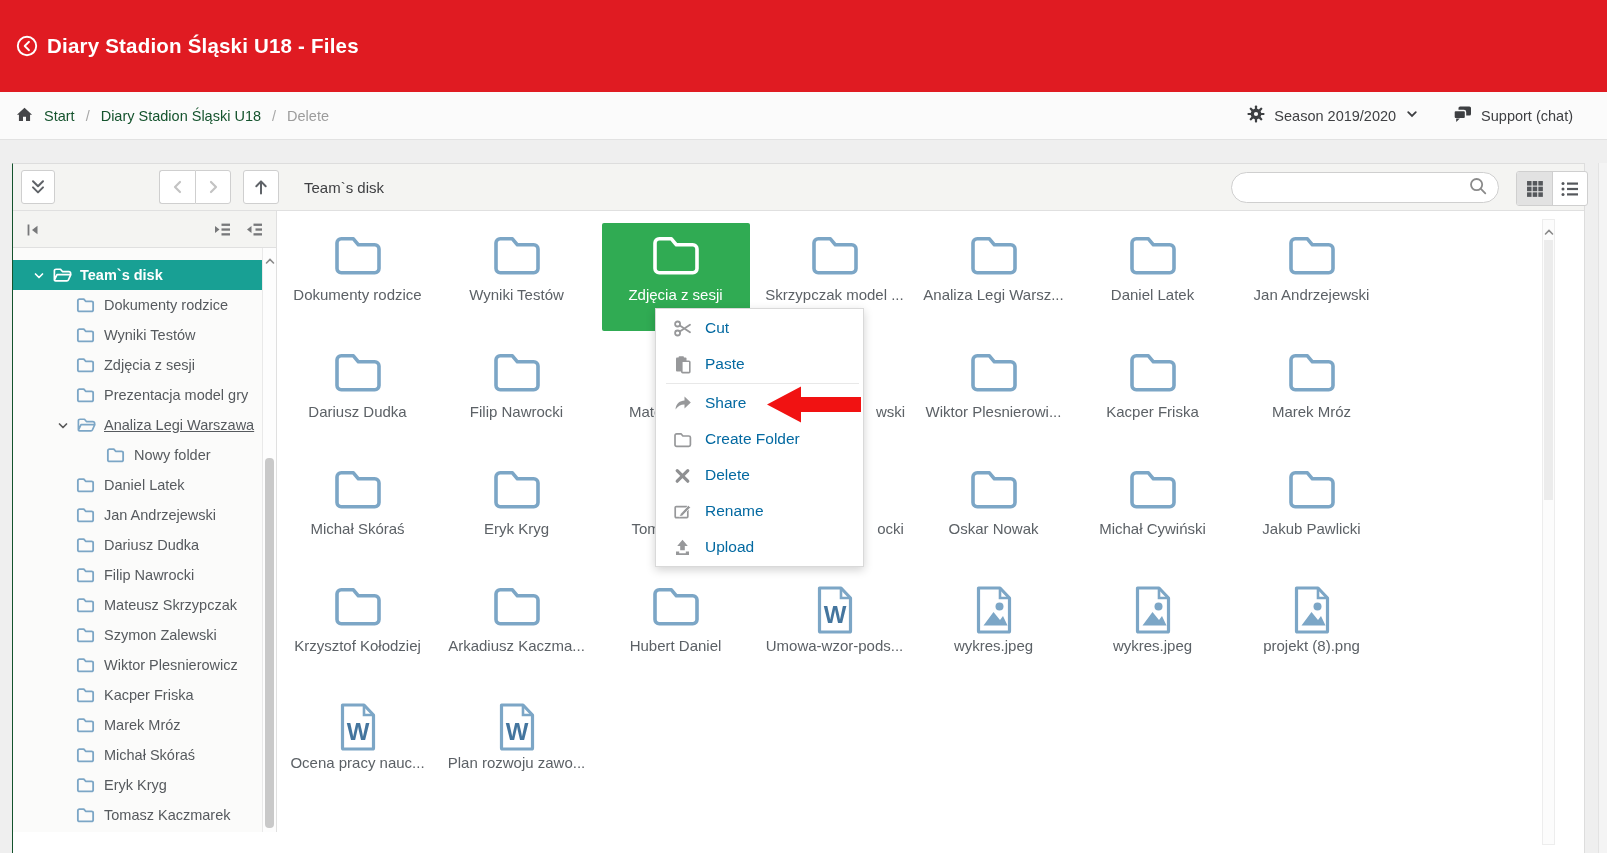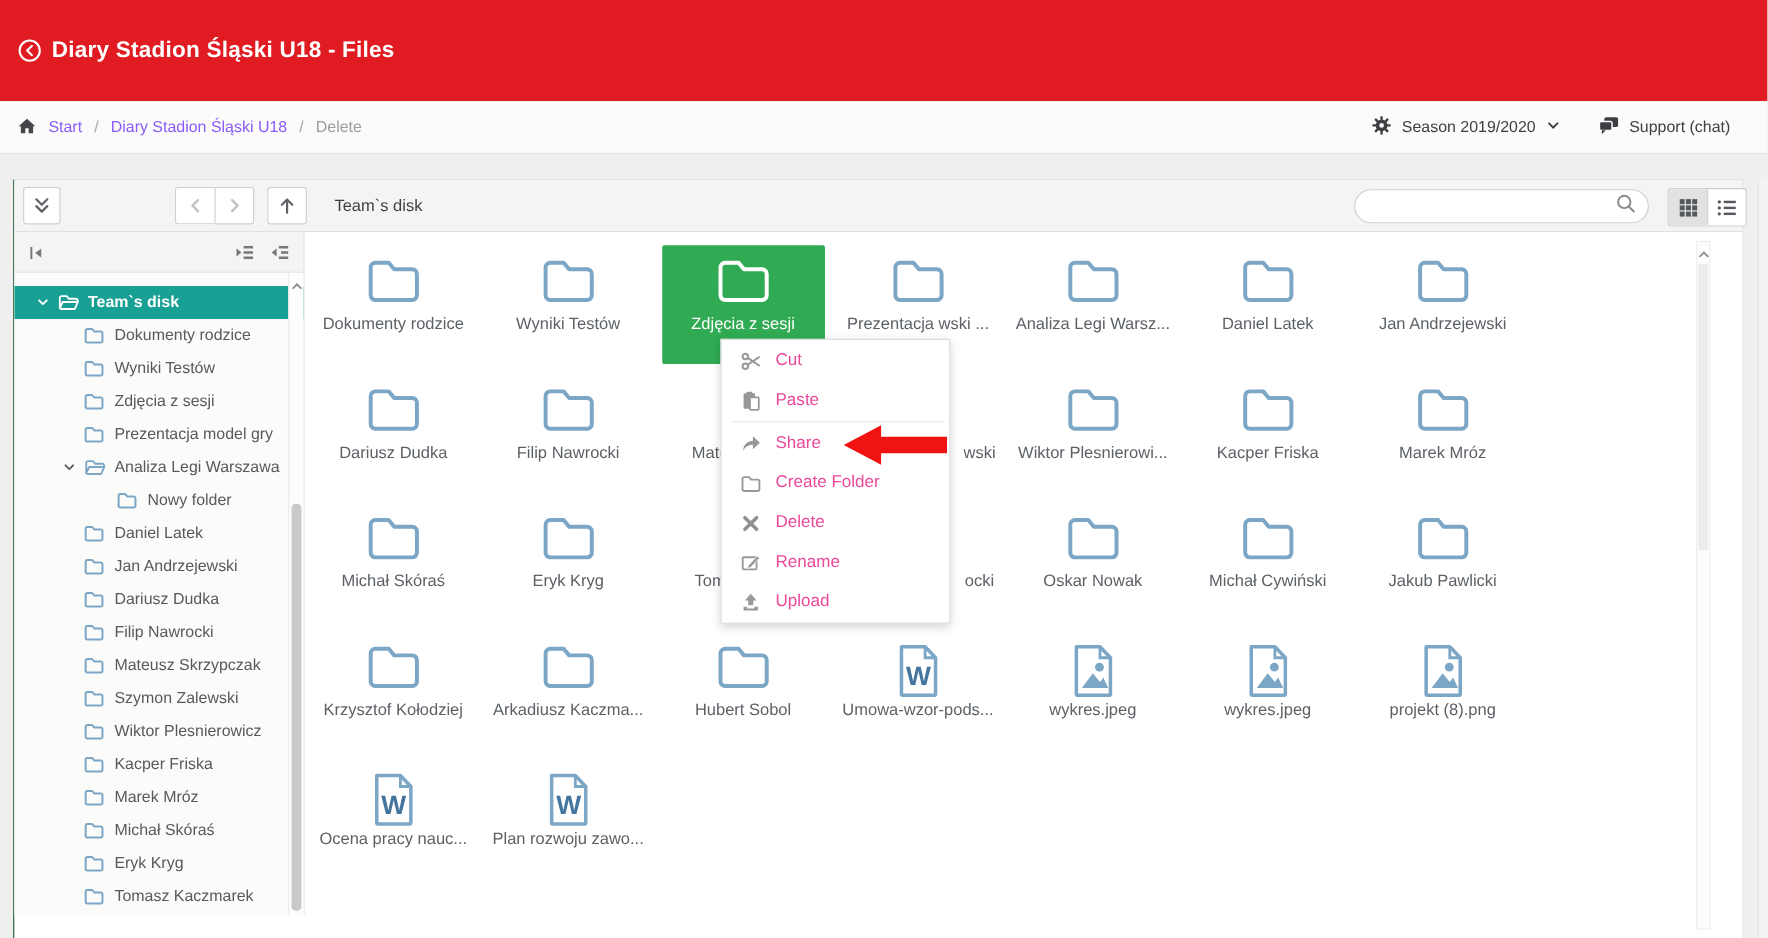--- a/index.html
+++ b/index.html
@@ -11,21 +11,21 @@
   .app-header{position:absolute;left:0;top:0;width:1607px;height:92px;background:#e01b22;
               display:flex;align-items:center;padding-left:16px;}
   .back-icon{width:22px;height:22px;margin-right:9px;display:flex;align-items:center;}
   .app-title{color:#fff;font-size:20.5px;font-weight:bold;letter-spacing:.2px;}
 
   
   .crumb-bar{position:absolute;left:0;top:92px;width:1607px;height:48px;background:#fbfbfb;
              border-bottom:1px solid #e2e2e2;display:flex;align-items:center;
              justify-content:space-between;padding:0 34px 0 16px;font-size:14.5px;}
   .crumb-left{display:flex;align-items:center;gap:11px;}
-  .crumb-item{color:#8b5cf6;}
+  .crumb-item{color:#14532d;}
   .crumb-sep{color:#a8a8a8;}
   .crumb-current{color:#9c9c9c;}
   .crumb-right{display:flex;align-items:flex-start;gap:8px;}
   .season{display:flex;align-items:center;gap:9px;margin-right:26px;cursor:pointer;}
   .support{display:flex;align-items:center;gap:9px;cursor:pointer;}
 
   
   .widget{position:absolute;left:12px;top:163px;width:1573px;height:690px;background:#fff;
           border-top:1px solid #ddd;border-left:1px solid #14532d;border-right:1px solid #ddd;}
 
@@ -61,21 +61,21 @@
   .sh-icon1{position:absolute;right:44px;top:9px;cursor:pointer;}
   .sh-icon2{position:absolute;right:12px;top:9px;cursor:pointer;}
   .tree{position:absolute;left:0;top:37px;right:0;bottom:0;background:#fbfbfa;
         border-right:1px solid #e0e0e0;padding-top:12px;overflow:hidden;}
   .tree-row{height:30px;display:flex;align-items:center;font-size:14.5px;color:#565a5e;
             cursor:pointer;white-space:nowrap;}
   .tree-row .chev{width:12px;height:12px;margin-right:7px;flex:0 0 auto;color:#5a5a5a;}
   .tree-row .f-ic{width:19px;height:16px;margin-right:9px;flex:0 0 auto;}
   .tree-row.lvl0{padding-left:20px;}
   .tree-row.lvl1{padding-left:63px;}
-  .tree-row.lvl1.has-chev{padding-left:44px;}
+  .tree-row.lvl1.has-chev{padding-left:44px;text-decoration:underline;}
   .tree-row.lvl2{padding-left:93px;}
   .tree-row.selected{background:#18a094;color:#fff;font-weight:bold;}
   .tree-row.selected .chev{color:#fff;}
   .tree-scrollbar{position:absolute;right:0;top:0;bottom:0;width:14px;background:#fdfdfd;
                   border-left:1px solid #e9e9e9;}
   .tree-scrollbar .sc-up{position:absolute;left:1px;top:4px;}
   .tree-thumb{position:absolute;left:2px;right:2px;top:210px;bottom:4px;background:#c9c9c9;border-radius:4px;}
 
   
   .main{position:absolute;left:264px;top:47px;right:0;bottom:0;background:#fff;}
@@ -93,21 +93,21 @@
   .main-scrollbar{position:absolute;right:29px;top:8px;bottom:8px;width:13px;background:#fcfcfc;
                   border:1px solid #ededed;}
   .main-scrollbar .sc-up{position:absolute;left:0;top:3px;}
   .main-thumb{position:absolute;left:1px;right:1px;top:20px;height:260px;background:#ececec;}
 
   
   .ctx-menu{position:absolute;left:655px;top:308px;width:209px;background:#fff;
             border:1px solid #d9d9d9;box-shadow:0 3px 9px rgba(0,0,0,.18);z-index:20;padding:1px 0;}
   .ctx-item{height:36px;display:flex;align-items:center;padding-left:16px;gap:13px;cursor:pointer;}
   .ctx-item .m-ic{width:20px;height:19px;display:flex;align-items:center;justify-content:center;}
-  .ctx-item .m-label{font-size:15.5px;color:#ec4899;}
+  .ctx-item .m-label{font-size:15.5px;color:#0369a1;}
   .ctx-divider{height:1px;background:#e8e8e8;margin:1px 4px 1px 10px;}
 
   .red-arrow{position:absolute;left:767px;top:384px;z-index:30;pointer-events:none;}
 
   
   .win-scroll{position:absolute;right:0;top:163px;bottom:0;width:9px;background:#f4f4f4;
               border-left:1px solid #e3e3e3;}
 </style>
 </head>
 <body>
@@ -407,21 +407,21 @@
               <span class="g-label">Zdjęcia z sesji</span>
             </div>
           </div>
           <div class="cell">
             <div class="tile">
               <span class="big-ic">
                 <svg width="52" height="44" viewBox="0 0 52 44" xmlns="http://www.w3.org/2000/svg">
                   <path d="M5 35.5 V10 a4.2 4.2 0 0 1 4.2-4.2 h12.2 l5 6 h16.4 a4.2 4.2 0 0 1 4.2 4.2 v19.5 a4.2 4.2 0 0 1-4.2 4.2 H9.2 A4.2 4.2 0 0 1 5 35.5 Z" fill="none" stroke="#7ca6c6" stroke-width="3.6" stroke-linejoin="round"></path>
                 </svg>
               </span>
-              <span class="g-label">Prezentacja wski ...</span>
+              <span class="g-label">Skrzypczak model ...</span>
             </div>
           </div>
           <div class="cell">
             <div class="tile">
               <span class="big-ic">
                 <svg width="52" height="44" viewBox="0 0 52 44" xmlns="http://www.w3.org/2000/svg">
                   <path d="M5 35.5 V10 a4.2 4.2 0 0 1 4.2-4.2 h12.2 l5 6 h16.4 a4.2 4.2 0 0 1 4.2 4.2 v19.5 a4.2 4.2 0 0 1-4.2 4.2 H9.2 A4.2 4.2 0 0 1 5 35.5 Z" fill="none" stroke="#7ca6c6" stroke-width="3.6" stroke-linejoin="round"></path>
                 </svg>
               </span>
               <span class="g-label">Analiza Legi Warsz...</span>
@@ -591,21 +591,21 @@
               <span class="g-label">Arkadiusz Kaczma...</span>
             </div>
           </div>
           <div class="cell">
             <div class="tile">
               <span class="big-ic">
                 <svg width="52" height="44" viewBox="0 0 52 44" xmlns="http://www.w3.org/2000/svg">
                   <path d="M5 35.5 V10 a4.2 4.2 0 0 1 4.2-4.2 h12.2 l5 6 h16.4 a4.2 4.2 0 0 1 4.2 4.2 v19.5 a4.2 4.2 0 0 1-4.2 4.2 H9.2 A4.2 4.2 0 0 1 5 35.5 Z" fill="none" stroke="#7ca6c6" stroke-width="3.6" stroke-linejoin="round"></path>
                 </svg>
               </span>
-              <span class="g-label">Hubert Sobol</span>
+              <span class="g-label">Hubert Daniel</span>
             </div>
           </div>
           <div class="cell">
             <div class="tile">
               <span class="big-ic">
                 <svg width="46" height="52" viewBox="0 0 46 52" xmlns="http://www.w3.org/2000/svg">
                   <path d="M7.5 4 H29 l9.5 10 V47 a1 1 0 0 1-1 1 h-29 a1 1 0 0 1-1-1 Z" fill="none" stroke="#7ca6c6" stroke-width="3.2" stroke-linejoin="round"></path>
                   <path d="M29 4 v10 h9.5" fill="none" stroke="#7ca6c6" stroke-width="2.6"></path>
                   <text x="23" y="39" text-anchor="middle" font-family="Liberation Sans, sans-serif" font-size="24" font-weight="bold" fill="#44759e">W</text>
                 </svg>

